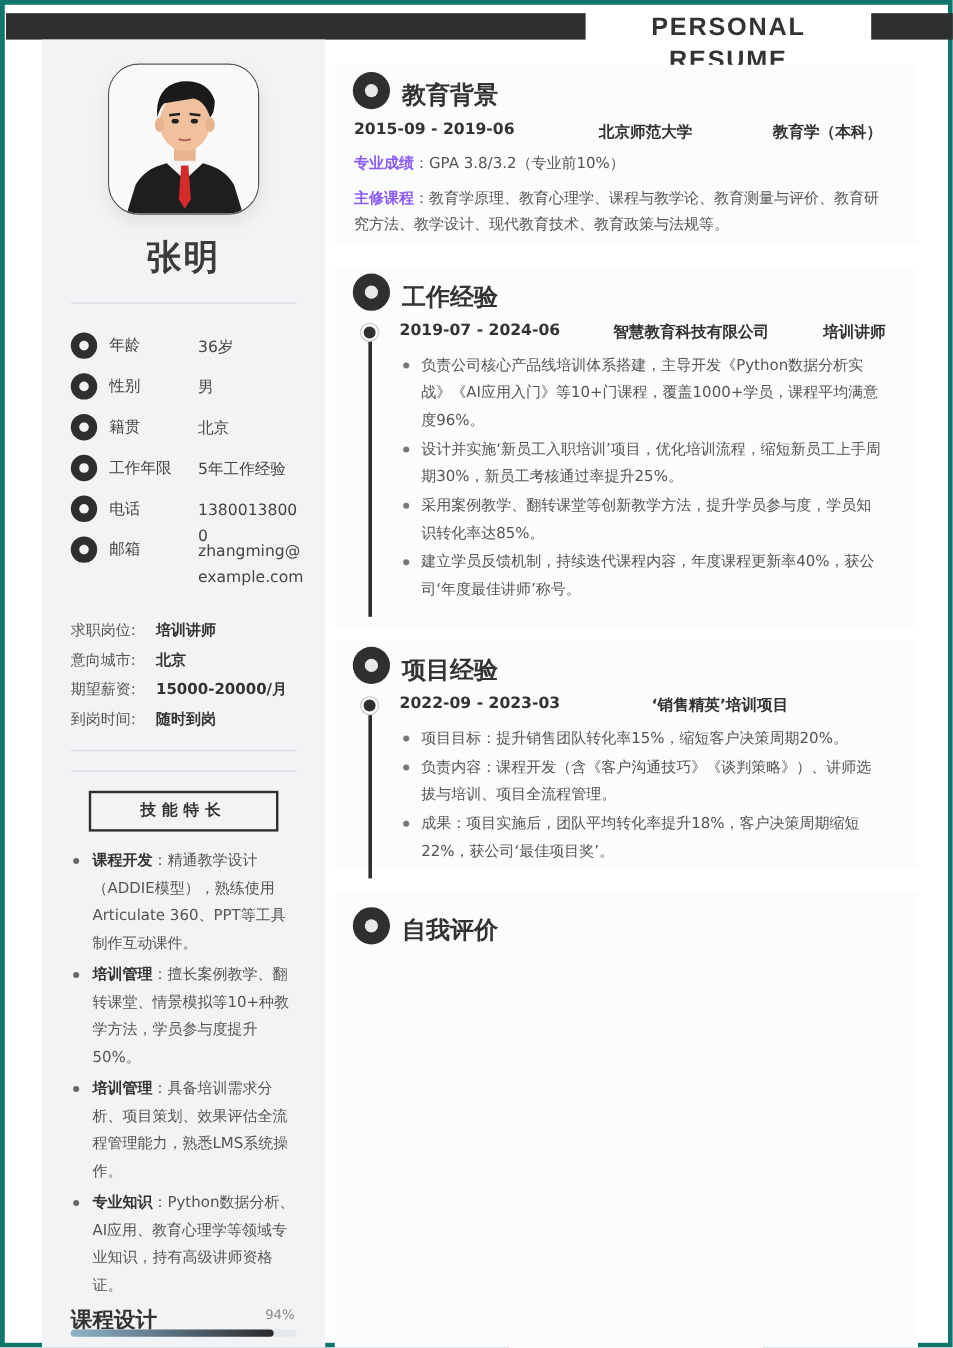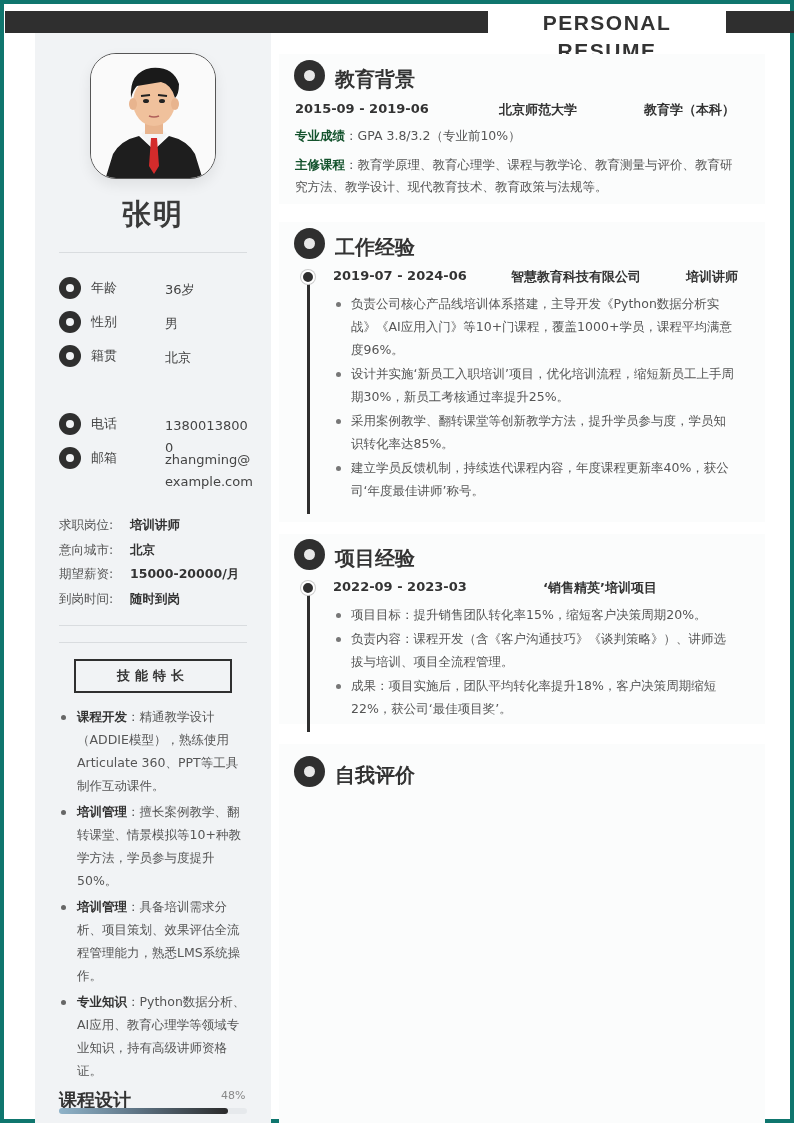--- a/index.html
+++ b/index.html
@@ -45,21 +45,21 @@
   .bar-fill { position: absolute; left: 0; top: 0; height: 6px; border-radius: 3px; background: linear-gradient(90deg, #8fb3c9, #5f7586 45%, #2a2a2a); }
 
   
   .section-card { position: absolute; left: 275px; width: 486px; background: #fbfcfc; }
   .sec-icon { position: absolute; width: 31px; height: 31px; border-radius: 50%; background: #2f2f2f; }
   .sec-icon::after { content: ""; position: absolute; left: 10px; top: 10px; width: 11px; height: 11px; border-radius: 50%; background: #e8e8e8; }
   .sec-title { position: absolute; font-size: 20px; font-weight: bold; color: #333; }
 
   .edu-row { position: absolute; left: 291px; width: 440px; font-size: 13px; font-weight: bold; color: #333; }
   .para { position: absolute; left: 291px; width: 440px; font-size: 12.5px; color: #555; line-height: 22px; }
-  .para b { color: #14532d; }
+  .para b { color: #8b5cf6; }
 
   .timeline-line { position: absolute; width: 3px; background: #2f2f2f; }
   .tl-dot { position: absolute; width: 14px; height: 14px; border-radius: 50%; background: #2f2f2f; border: 2px solid #fff; box-shadow: 0 0 0 1px #ccc; }
   .tl-head { position: absolute; font-size: 13px; font-weight: bold; color: #333; }
 
   .bullets { position: absolute; list-style: none; }
   .bullets li { position: relative; padding-left: 17px; font-size: 12.5px; color: #555; line-height: 23px; margin-bottom: 1px; }
   .bullets li::before { content: ""; position: absolute; left: 2px; top: 10px; width: 5px; height: 5px; border-radius: 50%; background: #777; }
 </style>
 </head>
@@ -109,20 +109,25 @@
     <div class="info-row" style="top:278px;">
       <span class="info-icon"></span>
       <span class="info-label">性别</span>
       <span class="info-value">男</span>
     </div>
     <div class="info-row" style="top:312px;">
       <span class="info-icon"></span>
       <span class="info-label">籍贯</span>
       <span class="info-value">北京</span>
     </div>
+    <div class="info-row" style="top:346px;">
+      <span class="info-icon"></span>
+      <span class="info-label">工作年限</span>
+      <span class="info-value">5年工作经验</span>
+    </div>
     <div class="info-row" style="top:380px;">
       <span class="info-icon"></span>
       <span class="info-label">电话</span>
       <span class="info-value">13800138000</span>
     </div>
     <div class="info-row" style="top:414px;">
       <span class="info-icon"></span>
       <span class="info-label">邮箱</span>
       <span class="info-value">zhangming@example.com</span>
     </div>
@@ -146,21 +151,21 @@
     <div class="skills-heading">技能特长</div>
 
     <ul class="skills-list">
       <li><b>课程开发</b><span>：精通教学设计（ADDIE模型），熟练使用Articulate 360、PPT等工具制作互动课件。</span></li>
       <li><b>培训管理</b><span>：擅长案例教学、翻转课堂、情景模拟等10+种教学方法，学员参与度提升50%。</span></li>
       <li><b>培训管理</b><span>：具备培训需求分析、项目策划、效果评估全流程管理能力，熟悉LMS系统操作。</span></li>
       <li><b>专业知识</b><span>：Python数据分析、AI应用、教育心理学等领域专业知识，持有高级讲师资格证。</span></li>
     </ul>
 
     <div class="bar-label">课程设计</div>
-    <div class="bar-pct">48%</div>
+    <div class="bar-pct">94%</div>
     <div class="bar-track">
       <div class="bar-fill" id="bar-fill-0" style="width:90%;"></div>
     </div>
   </div>
 
   <div class="section-card" style="top:50px; height:150px;"></div>
   <div class="sec-icon" style="left:290px; top:56px;"></div>
   <div class="sec-title" style="left:331px; top:62px;">教育背景</div>
 
   <div class="edu-row" style="top:97px;">

